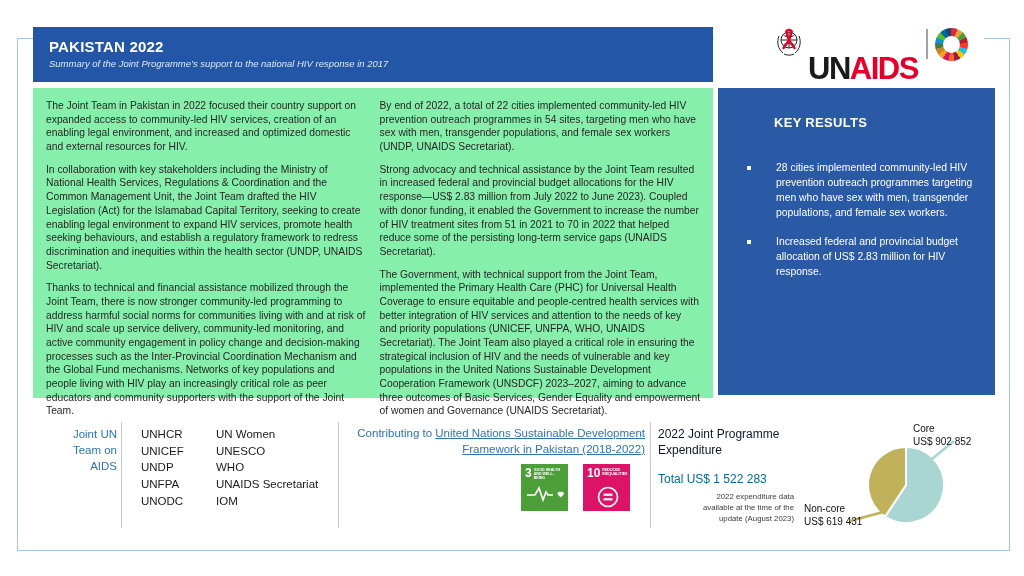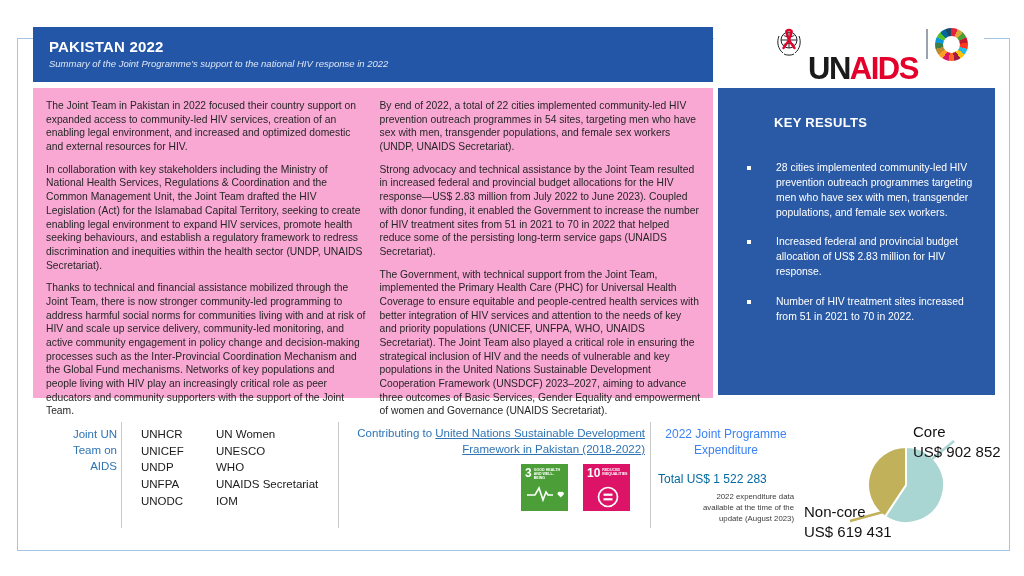--- a/index.html
+++ b/index.html
@@ -30,21 +30,21 @@
     background:conic-gradient(#E5243B 0 21.2deg,#DDA63A 0 42.4deg,#4C9F38 0 63.5deg,
       #C5192D 0 84.7deg,#FF3A21 0 105.9deg,#26BDE2 0 127.1deg,#FCC30B 0 148.2deg,
       #A21942 0 169.4deg,#FD6925 0 190.6deg,#DD1367 0 211.8deg,#FD9D24 0 232.9deg,
       #BF8B2E 0 254.1deg,#3F7E44 0 275.3deg,#0A97D9 0 296.5deg,#56C02B 0 317.6deg,
       #00689D 0 338.8deg,#19486A 0 360deg); }
   .sdg-wheel-inner { position:absolute; left:8px; top:8px; width:17px; height:17px;
     border-radius:50%; background:#fff; }
 
   
   .content { position:absolute; left:33px; top:88px; width:680px; height:310px;
-    background:#f9a8d4; display:flex; gap:13px; padding:11px 13px; }
+    background:#86efac; display:flex; gap:13px; padding:11px 13px; }
   .content .col { flex:1; }
   .content p { margin:0 0 9px 0; font-size:10.3px; line-height:1.33; color:#262626; }
 
   
   .key-results { position:absolute; left:718px; top:88px; width:277px; height:307px;
     background:#2A5AA6; color:#fff; padding:27px 20px 0 22px; }
   .key-results h2 { margin:0 0 30px 0; font-size:13px; font-weight:bold; letter-spacing:.3px;padding-left:34px; }
   .key-results ul { list-style:none; margin:0; padding:0; }
   .key-results li { display:flex; margin-bottom:14px; font-size:10.4px; line-height:1.45; }
   .key-results .sq { flex:none; width:4px; height:4px; background:#fff; margin:6px 25px 0 7px; }
@@ -65,40 +65,40 @@
   .sdg { width:47px; height:47px; color:#fff; padding:3px 2px 2px 4px; }
   .sdg3 { background:#4C9F38; } .sdg10 { background:#DD1367; }
   .sdg-head { display:flex; align-items:flex-start; }
   .sdg-num { font-size:12px; font-weight:bold; line-height:1; margin-right:2px; }
   .sdg-lab { font-size:3.6px; font-weight:bold; line-height:1.15; text-transform:uppercase;
     width:30px; margin-top:1px; }
   .sdg-glyph { display:block; margin:6px auto 0 auto; }
 
   
   .col4 { position:absolute; left:625px; top:0; width:352px; height:131px; }
-  .exp-title { position:absolute; left:0; top:6px; width:136px; text-align:center;
-    color:#3b82f6; font-size:12px; line-height:1.35; }
+  .exp-title { position:absolute; left:0; top:6px; width:136px; text-align:left;
+    color:#0f172a; font-size:12px; line-height:1.35; }
   .exp-total { position:absolute; left:0; top:52px; width:136px; text-align:left;
     color:#0369a1; font-size:12px; }
   .exp-note { position:absolute; left:38px; top:72px; width:98px; text-align:right;
     font-size:7.8px; line-height:1.4; color:#3b3b3b; }
   .pie { position:absolute; left:160px; top:0; }
-  .lbl { position:absolute; font-size:15px; line-height:1.3; color:#111; }
+  .lbl { position:absolute; font-size:10px; line-height:1.3; color:#111; }
   .lbl-core { left:255px; top:2px; }
   .lbl-noncore { left:146px; top:82px; }
 </style>
 </head>
 <body>
 
 <div class="frame"></div>
 <div class="border-mask"></div>
 
 <header class="header">
   <h1>PAKISTAN 2022</h1>
-  <div class="subtitle">Summary of the Joint Programme’s support to the national HIV response in 2022</div>
+  <div class="subtitle">Summary of the Joint Programme’s support to the national HIV response in 2017</div>
 </header>
 
 <div class="logo">
   <svg class="emblem" viewBox="0 0 34 38">
     <g stroke="#222" fill="none" stroke-width="1">
       <circle cx="17" cy="15" r="8"></circle>
       <path d="M9,15 H25 M17,7 V23 M11.5,10 C14,12.5 20,12.5 22.5,10 M11.5,20 C14,17.5 20,17.5 22.5,20"></path>
       <path d="M7,11 C4.5,17 6,24 11,28 M27,11 C29.5,17 28,24 23,28 M12,29 C14,30.5 20,30.5 22,29"></path>
     </g>
     <g stroke="#E4002B" stroke-width="2.4" fill="none" stroke-linecap="round">
@@ -131,24 +131,20 @@
   <h2>KEY RESULTS</h2>
   <ul>
     <li>
         <span class="sq"></span>
         <span>28 cities implemented community-led HIV prevention outreach programmes targeting men who have sex with men, transgender populations, and female sex workers.</span>
       </li>
     <li>
         <span class="sq"></span>
         <span>Increased federal and provincial budget allocation of US$ 2.83 million for HIV response.</span>
       </li>
-    <li>
-        <span class="sq"></span>
-        <span>Number of HIV treatment sites increased from 51 in 2021 to 70 in 2022.</span>
-      </li>
   </ul>
 </aside>
 
 <footer class="footer">
   <div class="jt">Joint UN Team on AIDS</div>
   <div class="vdiv d1"></div>
 
   <ul class="orgs orgs2">
     <li>UN Women</li>
     <li>UNESCO</li>

